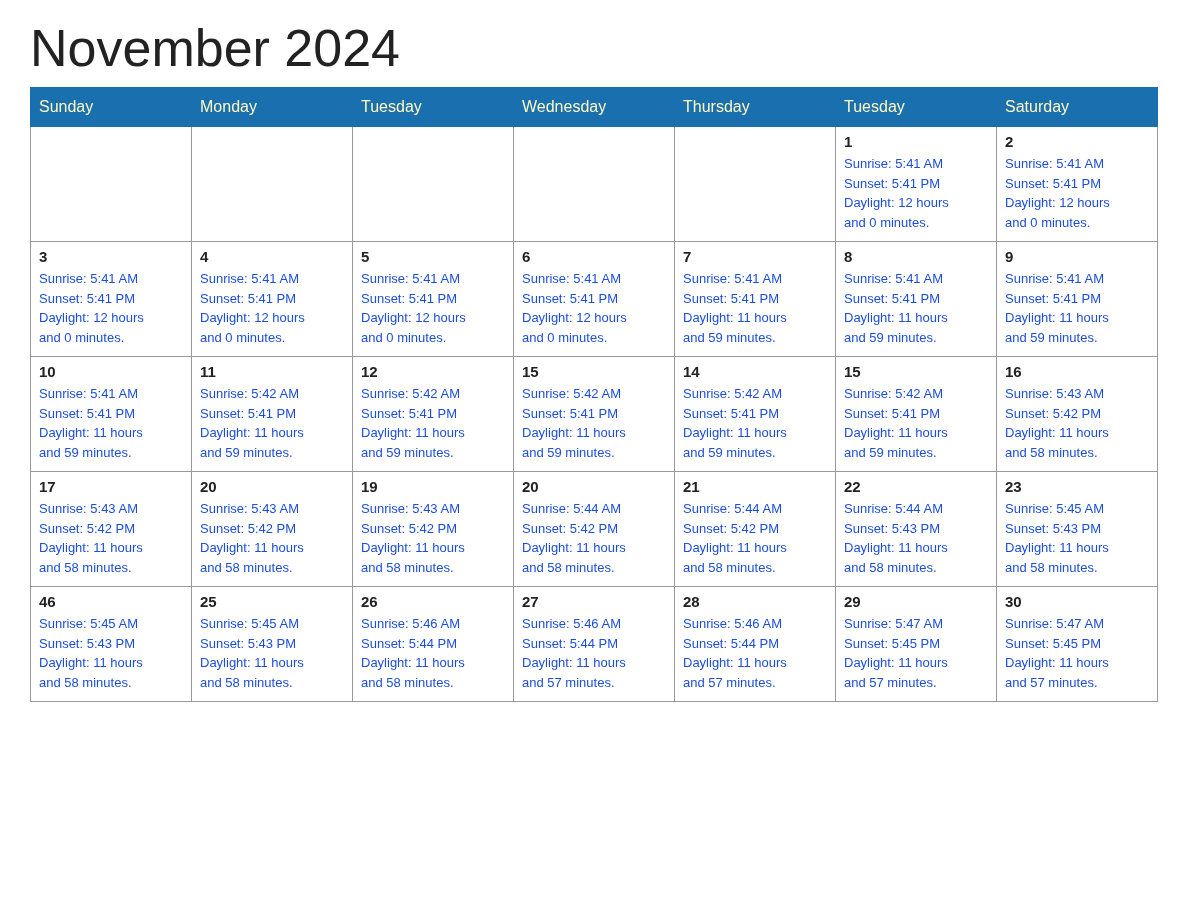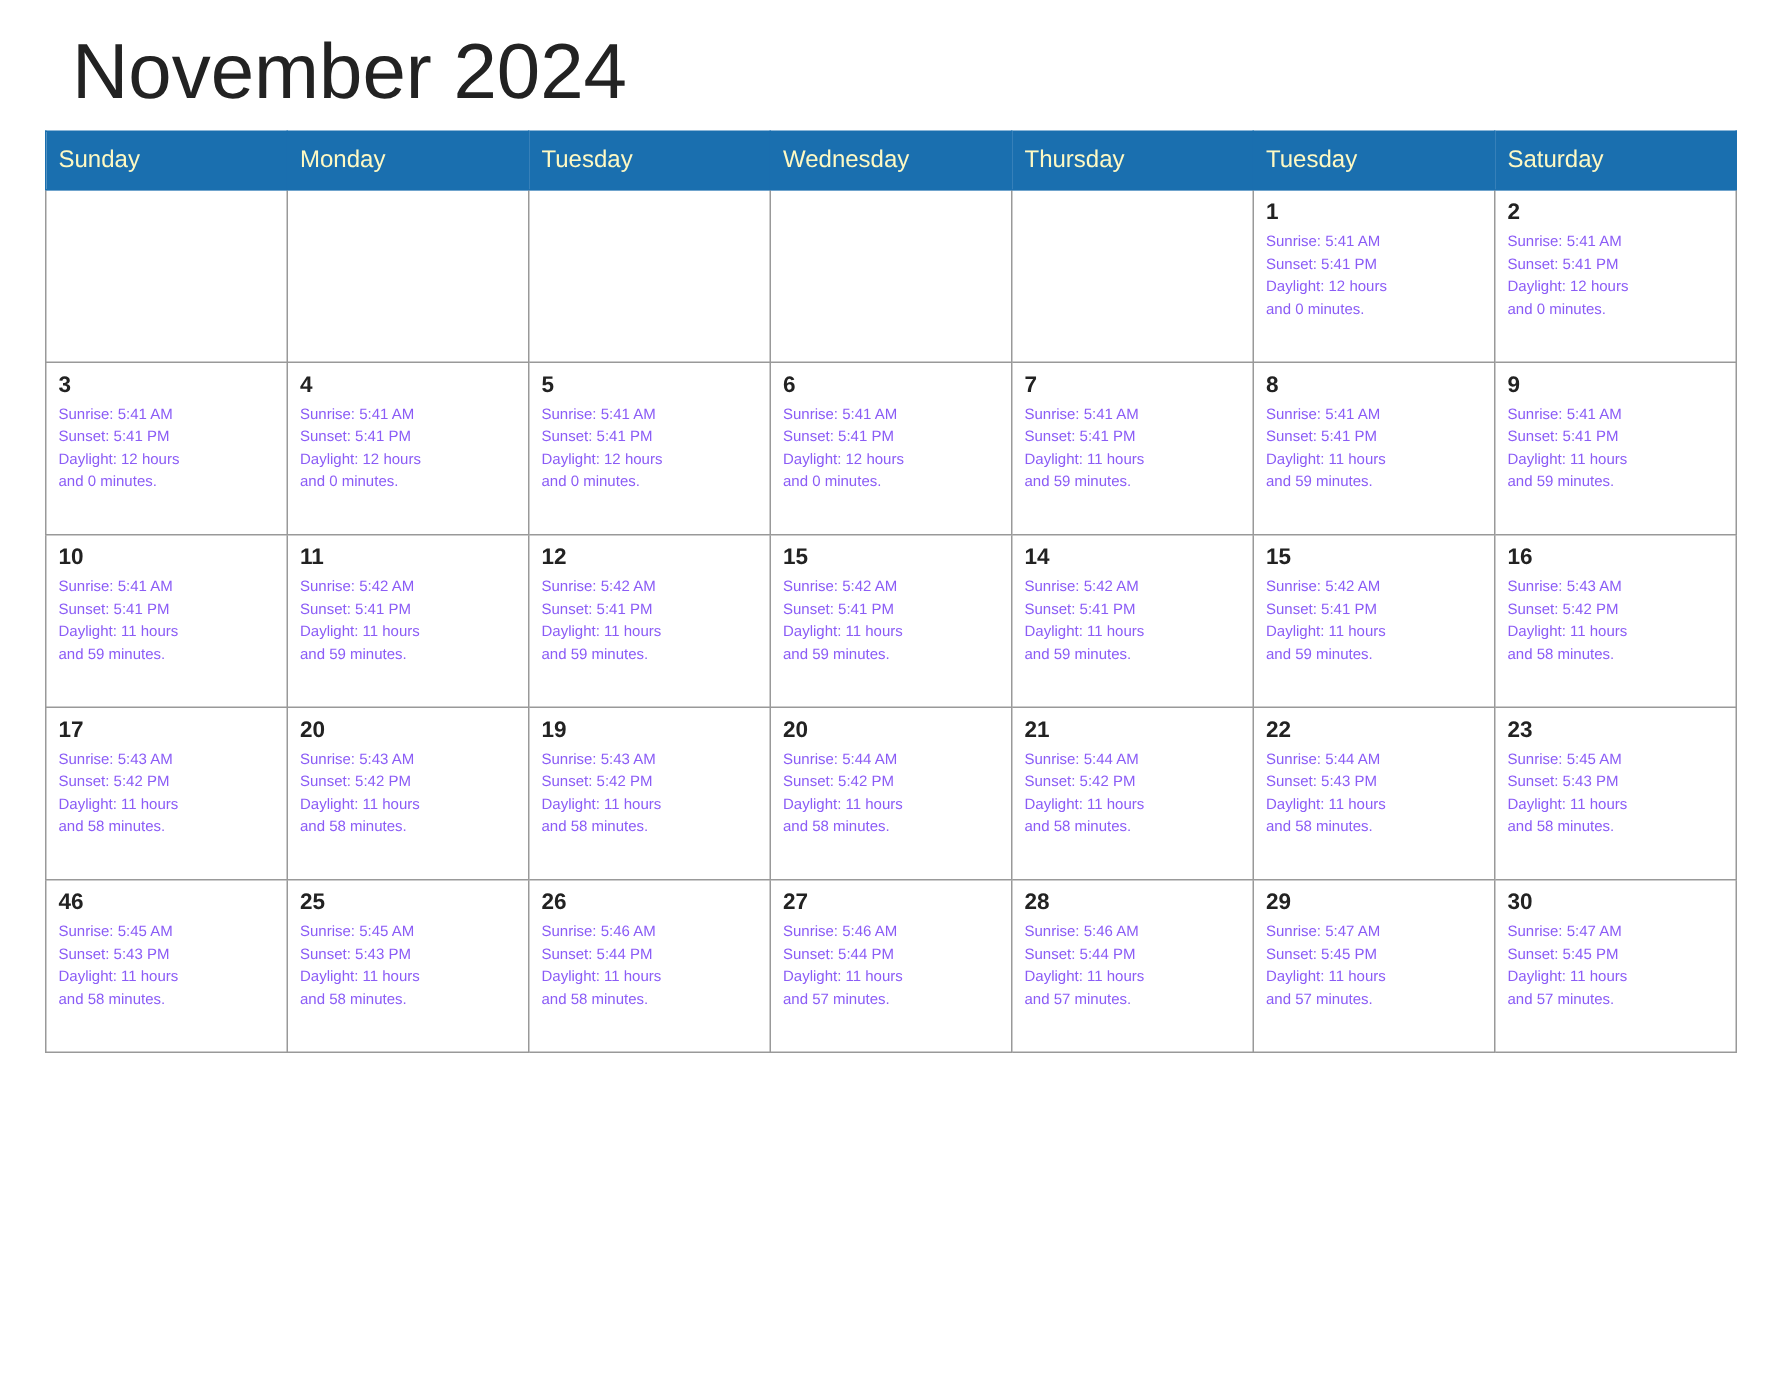--- a/index.html
+++ b/index.html
@@ -41,21 +41,20 @@
       vertical-align: middle;
     }
     .logo-blue-line {
       color: #1a6faf;
       font-size: 28px;
       font-weight: bold;
       line-height: 1;
     }
     .title-area {
       text-align: right;
-      margin-left: 18px;
     }
     .month-title {
       font-size: 52px;
       font-weight: normal;
       color: #222;
       line-height: 1.1;
     }
     .location-title {
       font-size: 22px;
       color: #444;
@@ -86,22 +85,22 @@
       background: #fff;
     }
     .day-number {
       font-size: 15px;
       font-weight: bold;
       color: #222;
       display: block;
       margin-bottom: 4px;
     }
     .day-info {
-      font-size: 10px;
-      color: #8b5cf6;
+      font-size: 13px;
+      color: #1d4ed8;
       line-height: 1.5;
     }
     .empty-cell {
       background: #f9f9f9;
     }
   </style>
 </head>
 <body>
 
 <div class="header-area">

